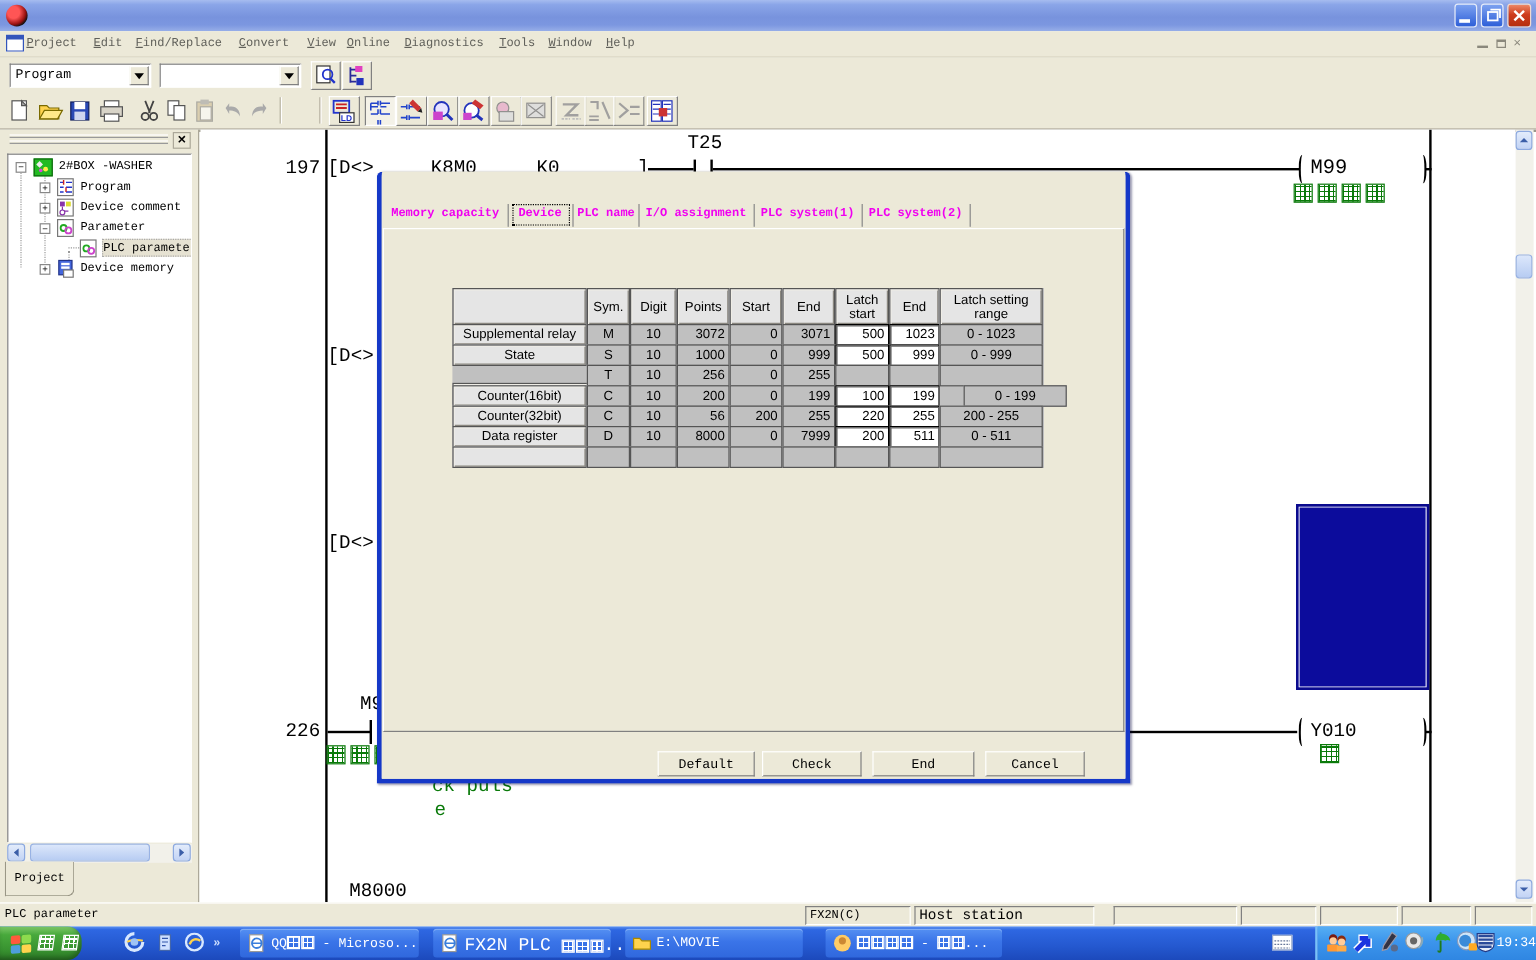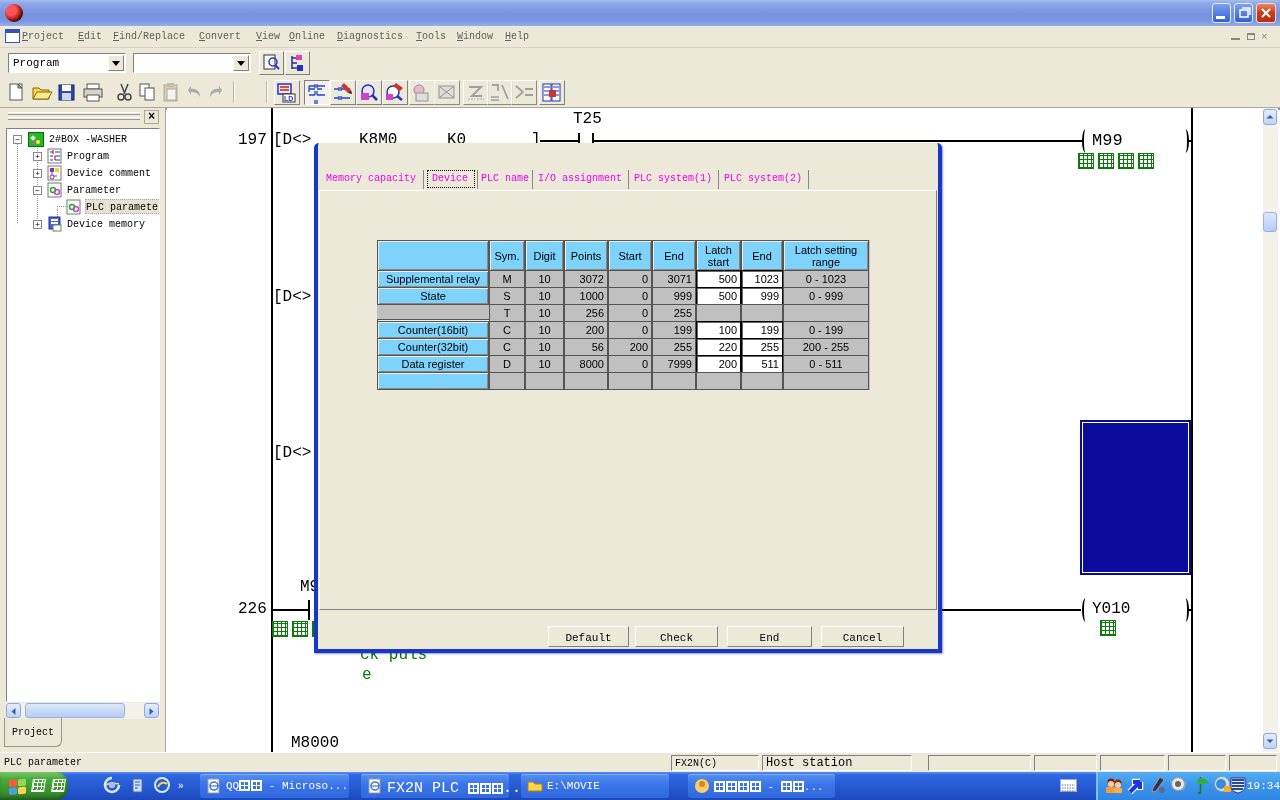--- a/index.html
+++ b/index.html
@@ -8,21 +8,21 @@
 .cj{position:absolute;background:
  repeating-linear-gradient(0deg,currentColor 0 1px,transparent 1px 4px),
  repeating-linear-gradient(90deg,currentColor 0 1px,transparent 1px 4px);
  border:1px solid currentColor}
 .cji{display:inline-block;background:
  repeating-linear-gradient(0deg,currentColor 0 1px,transparent 1px 4px),
  repeating-linear-gradient(90deg,currentColor 0 1px,transparent 1px 4px);
  border:1px solid currentColor;vertical-align:-2px}
 .bevel{border-top:1px solid #fff;border-left:1px solid #fff;border-right:1px solid #808080;border-bottom:1px solid #808080}
 .sunk{border-top:1px solid #808080;border-left:1px solid #808080;border-right:1px solid #fff;border-bottom:1px solid #fff}
-.hcell{background:#7dd3fc;border:1px solid #555;box-shadow:inset 1px 1px 0 #EFEDE6,inset -1px -1px 0 #8a877f;display:flex;align-items:center;justify-content:center;font-size:11px;color:#000;text-align:center;line-height:12px}
+.hcell{background:#e5e5e5;border:1px solid #555;box-shadow:inset 1px 1px 0 #EFEDE6,inset -1px -1px 0 #8a877f;display:flex;align-items:center;justify-content:center;font-size:11px;color:#000;text-align:center;line-height:12px}
 .gcell{background:#C0C0C0;border:1px solid #555;display:flex;align-items:center;font-size:11px;color:#000}
 .wcell{background:#fff;border:1px solid #000;box-shadow:inset 1px 1px 0 #666;display:flex;align-items:center;font-size:11px;color:#000}
 </style></head>
 <body>
 
 <div class="abs" id="titlebar" style="left:0;top:0;width:1280px;height:26px;background:linear-gradient(180deg,#A6BCEF 0%,#8AA5E8 15%,#7893DD 55%,#7C97E0 80%,#97AEE8 100%)">
  <div class="abs" style="left:5px;top:4px;width:18px;height:18px;border-radius:9px;background:radial-gradient(circle at 35% 35%,#f55 0 30%,#911 60%,#111 75%)"></div>
  <div class="abs" style="left:1212px;top:3px;width:19px;height:20px;border-radius:3px;background:linear-gradient(180deg,#7CA1F0,#2E5FD8);border:1px solid #E4EBFA">
       <div class="abs" style="left:3px;top:12px;width:9px;height:3px;background:#fff"></div>
     </div>
@@ -434,21 +434,21 @@
         <path d="M2 3h14v9c0 3-3 5-7 6-4-1-7-3-7-6z" fill="#e8eef8" stroke="#223a88"></path>
         <path d="M3 5h12M3 8h12M3 11h12M3 14h11" stroke="#2a4a9a" stroke-width="2"></path>
       </svg>
   <span class="abs mono" style="left:149px;top:8px;color:#fff;font-size:11px">19:34</span>
  </div>
 </div>
 
 <div class="abs" style="left:314px;top:143px;width:628px;height:510px;background:#ECE9D8;border:4px solid #1538c8;border-top:none;border-radius:5px 5px 0 0;box-shadow:1px 1px 2px rgba(0,0,60,.4);z-index:10">
 
 
- <div class="abs mono" style="left:0;top:26px;width:622px;height:21px;font-size:10px;font-weight:normal;color:#F000F0">
+ <div class="abs mono" style="left:0;top:26px;width:622px;height:21px;font-size:10px;font-weight:bold;color:#F000F0">
   <span class="abs" style="left:8px;top:4px">Memory capacity</span>
   <span class="abs" style="left:105px;top:1px;width:1px;height:19px;background:#888"></span>
   <span class="abs" style="left:109px;top:1px;width:48px;height:18px;border:1px dotted #000"></span>
   <span class="abs" style="left:114px;top:4px">Device</span>
   <span class="abs" style="left:159px;top:1px;width:1px;height:19px;background:#888"></span>
   <span class="abs" style="left:163px;top:4px">PLC name</span>
   <span class="abs" style="left:214px;top:1px;width:1px;height:19px;background:#888"></span>
   <span class="abs" style="left:220px;top:4px">I/O assignment</span>
   <span class="abs" style="left:310px;top:1px;width:1px;height:19px;background:#888"></span>
   <span class="abs" style="left:316px;top:4px">PLC system(1)</span>
@@ -523,21 +523,21 @@
  <div class="abs hcell" style="left:0px;top:81px;width:112px;height:18px">
         <span>Counter(16bit)</span>
       </div>
  <div class="abs gcell" style="left:112px;top:81px;width:36px;height:18px;justify-content:center">C</div>
  <div class="abs gcell" style="left:148px;top:81px;width:39px;height:18px;justify-content:center">10</div>
  <div class="abs gcell" style="left:187px;top:81px;width:44px;height:18px;justify-content:flex-end;padding-right:3px">200</div>
  <div class="abs gcell" style="left:231px;top:81px;width:44px;height:18px;justify-content:flex-end;padding-right:3px">0</div>
  <div class="abs gcell" style="left:275px;top:81px;width:44px;height:18px;justify-content:flex-end;padding-right:3px">199</div>
  <div class="abs wcell" style="left:319px;top:81px;width:45px;height:18px;justify-content:flex-end;padding-right:3px">100</div>
  <div class="abs wcell" style="left:364px;top:81px;width:42px;height:18px;justify-content:flex-end;padding-right:3px">199</div>
- <div class="abs gcell" style="left:406px;top:81px;width:86px;height:18px;justify-content:center">0 - 199</div>
+ <div class="abs gcell" style="left:426px;top:81px;width:86px;height:18px;justify-content:center">0 - 199</div>
  <div class="abs hcell" style="left:0px;top:98px;width:112px;height:18px">
         <span>Counter(32bit)</span>
       </div>
  <div class="abs gcell" style="left:112px;top:98px;width:36px;height:18px;justify-content:center">C</div>
  <div class="abs gcell" style="left:148px;top:98px;width:39px;height:18px;justify-content:center">10</div>
  <div class="abs gcell" style="left:187px;top:98px;width:44px;height:18px;justify-content:flex-end;padding-right:3px">56</div>
  <div class="abs gcell" style="left:231px;top:98px;width:44px;height:18px;justify-content:flex-end;padding-right:3px">200</div>
  <div class="abs gcell" style="left:275px;top:98px;width:44px;height:18px;justify-content:flex-end;padding-right:3px">255</div>
  <div class="abs wcell" style="left:319px;top:98px;width:45px;height:18px;justify-content:flex-end;padding-right:3px">220</div>
  <div class="abs wcell" style="left:364px;top:98px;width:42px;height:18px;justify-content:flex-end;padding-right:3px">255</div>

